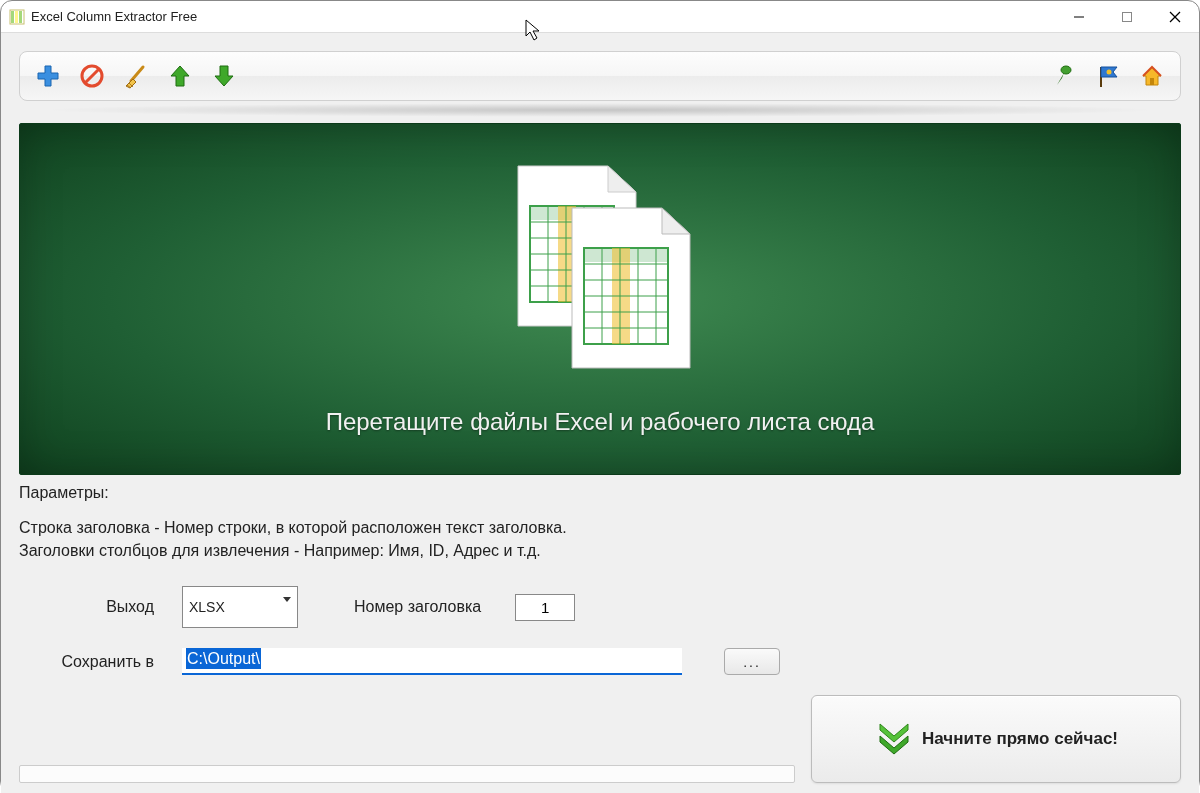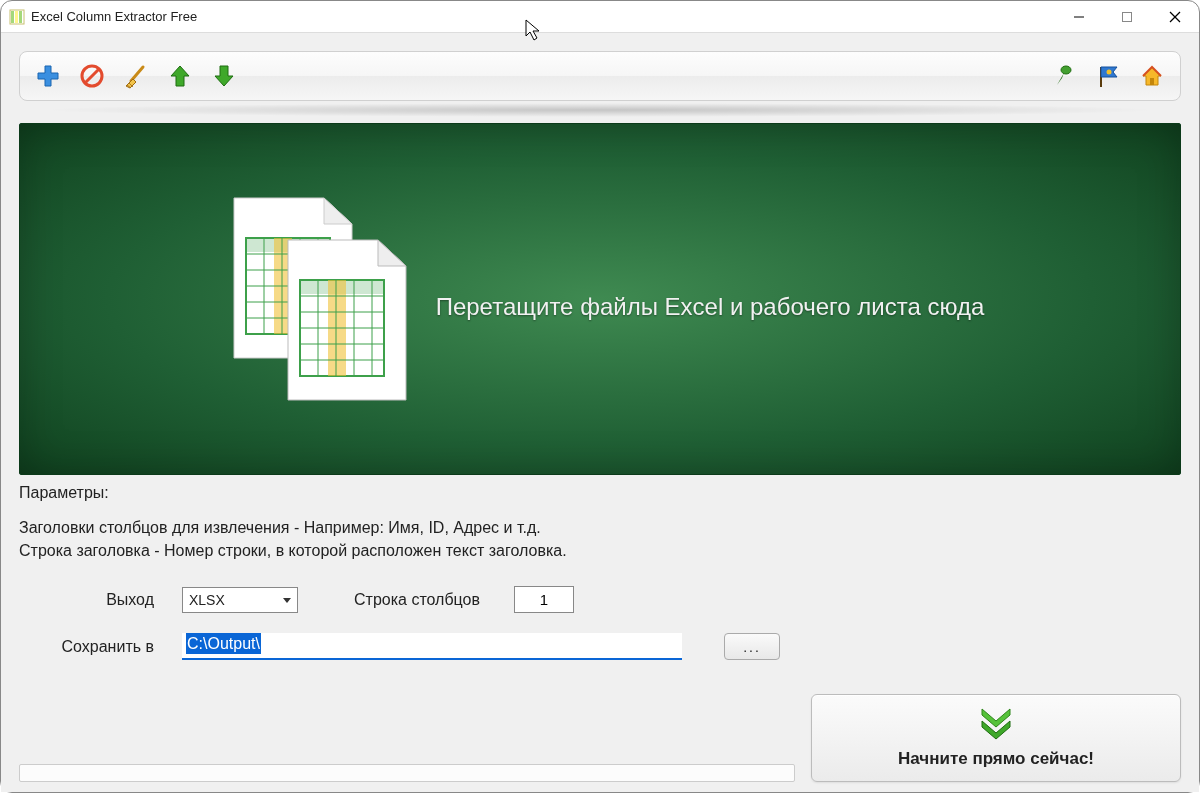--- a/index.html
+++ b/index.html
@@ -61,21 +61,21 @@
     height: 14px;
     background: radial-gradient(ellipse at center, rgba(0,0,0,0.18) 0%, rgba(0,0,0,0) 70%);
     margin: 2px 20px 6px 20px;
   }
   .dropzone {
     background: radial-gradient(ellipse at center, #3f8a51 0%, #1f5f34 60%, #10421f 100%);
     border: 1px solid #0c3a1a;
     height: 352px;
     border-radius: 2px;
     display: flex;
-    flex-direction: row;
+    flex-direction: column;
     align-items: center;
     justify-content: center;
     gap: 20px;
     color: #fff;
     box-shadow: inset 0 0 40px rgba(0,0,0,0.25);
   }
   .dropzone .drop-text {
     font-size: 24px;
     color: #f1f1f1;
     text-shadow: 0 1px 2px rgba(0,0,0,0.4);
@@ -95,21 +95,21 @@
     margin-bottom: 20px;
   }
   .row label {
     width: 135px;
     text-align: right;
     font-size: 16px;
   }
   .combo {
     position:relative;
     width: 116px;
-    height: 26px;
+    height: 42px;
     border: 1px solid #888;
     background: #fff;
     font-size: 14px;
     padding: 2px 22px 2px 6px;
     display:flex; align-items:center;
   }
   .combo::after {
     content:"";
     position:absolute; right:6px; top:10px;
     border-left:4px solid transparent;
@@ -155,21 +155,21 @@
     height: 18px;
     border: 1px solid #ccc;
     background: #fcfcfc;
     border-radius:2px;
   }
   .start-btn {
     width: 370px; height: 88px;
     border: 1px solid #bcbcbc;
     border-radius: 6px;
     background: linear-gradient(#fbfbfb,#ebebeb);
-    display:flex; flex-direction:column; align-items:center; justify-content:center;
+    display:flex; flex-direction:row; align-items:center; justify-content:center;
     gap: 8px;
     font-size: 17px; font-weight:600; color:#222;
     box-shadow: 0 1px 0 #fff inset, 0 1px 2px rgba(0,0,0,0.08);
   }
   .cursor {
     position: absolute;
     left: 524px; top: 18px;
     pointer-events: none;
   }
 </style>
@@ -300,30 +300,30 @@
           <line x1="76" y1="44" x2="76" y2="140" stroke="#3da04a"></line>
             <line x1="94" y1="44" x2="94" y2="140" stroke="#3da04a"></line>
         </g>
       </svg>
       <div class="drop-text">Перетащите файлы Excel и рабочего листа сюда</div>
     </div>
 
     <div class="params">
       <div class="heading">Параметры:</div>
       <div class="desc">
+        <div>Строка заголовка - Номер строки, в которой расположен текст заголовка.</div>
         <div>Заголовки столбцов для извлечения - Например: Имя, ID, Адрес и т.д.</div>
-        <div>Строка заголовка - Номер строки, в которой расположен текст заголовка.</div>
       </div>
 
       <div class="row">
         <label>Выход</label>
         <div class="combo">
           <span>XLSX</span>
         </div>
-        <span style="margin-left:28px;">Строка столбцов</span>
+        <span style="margin-left:28px;">Номер заголовка</span>
         <input class="numbox" style="margin-left: 6px;" value="1">
       </div>
 
       <div class="row" style="align-items:center;">
         <label>Сохранить в</label>
         <div class="pathbox">
           <span class="sel">C:\Output\</span>
         </div>
         <div class="browse-btn">
           <span>...</span>

